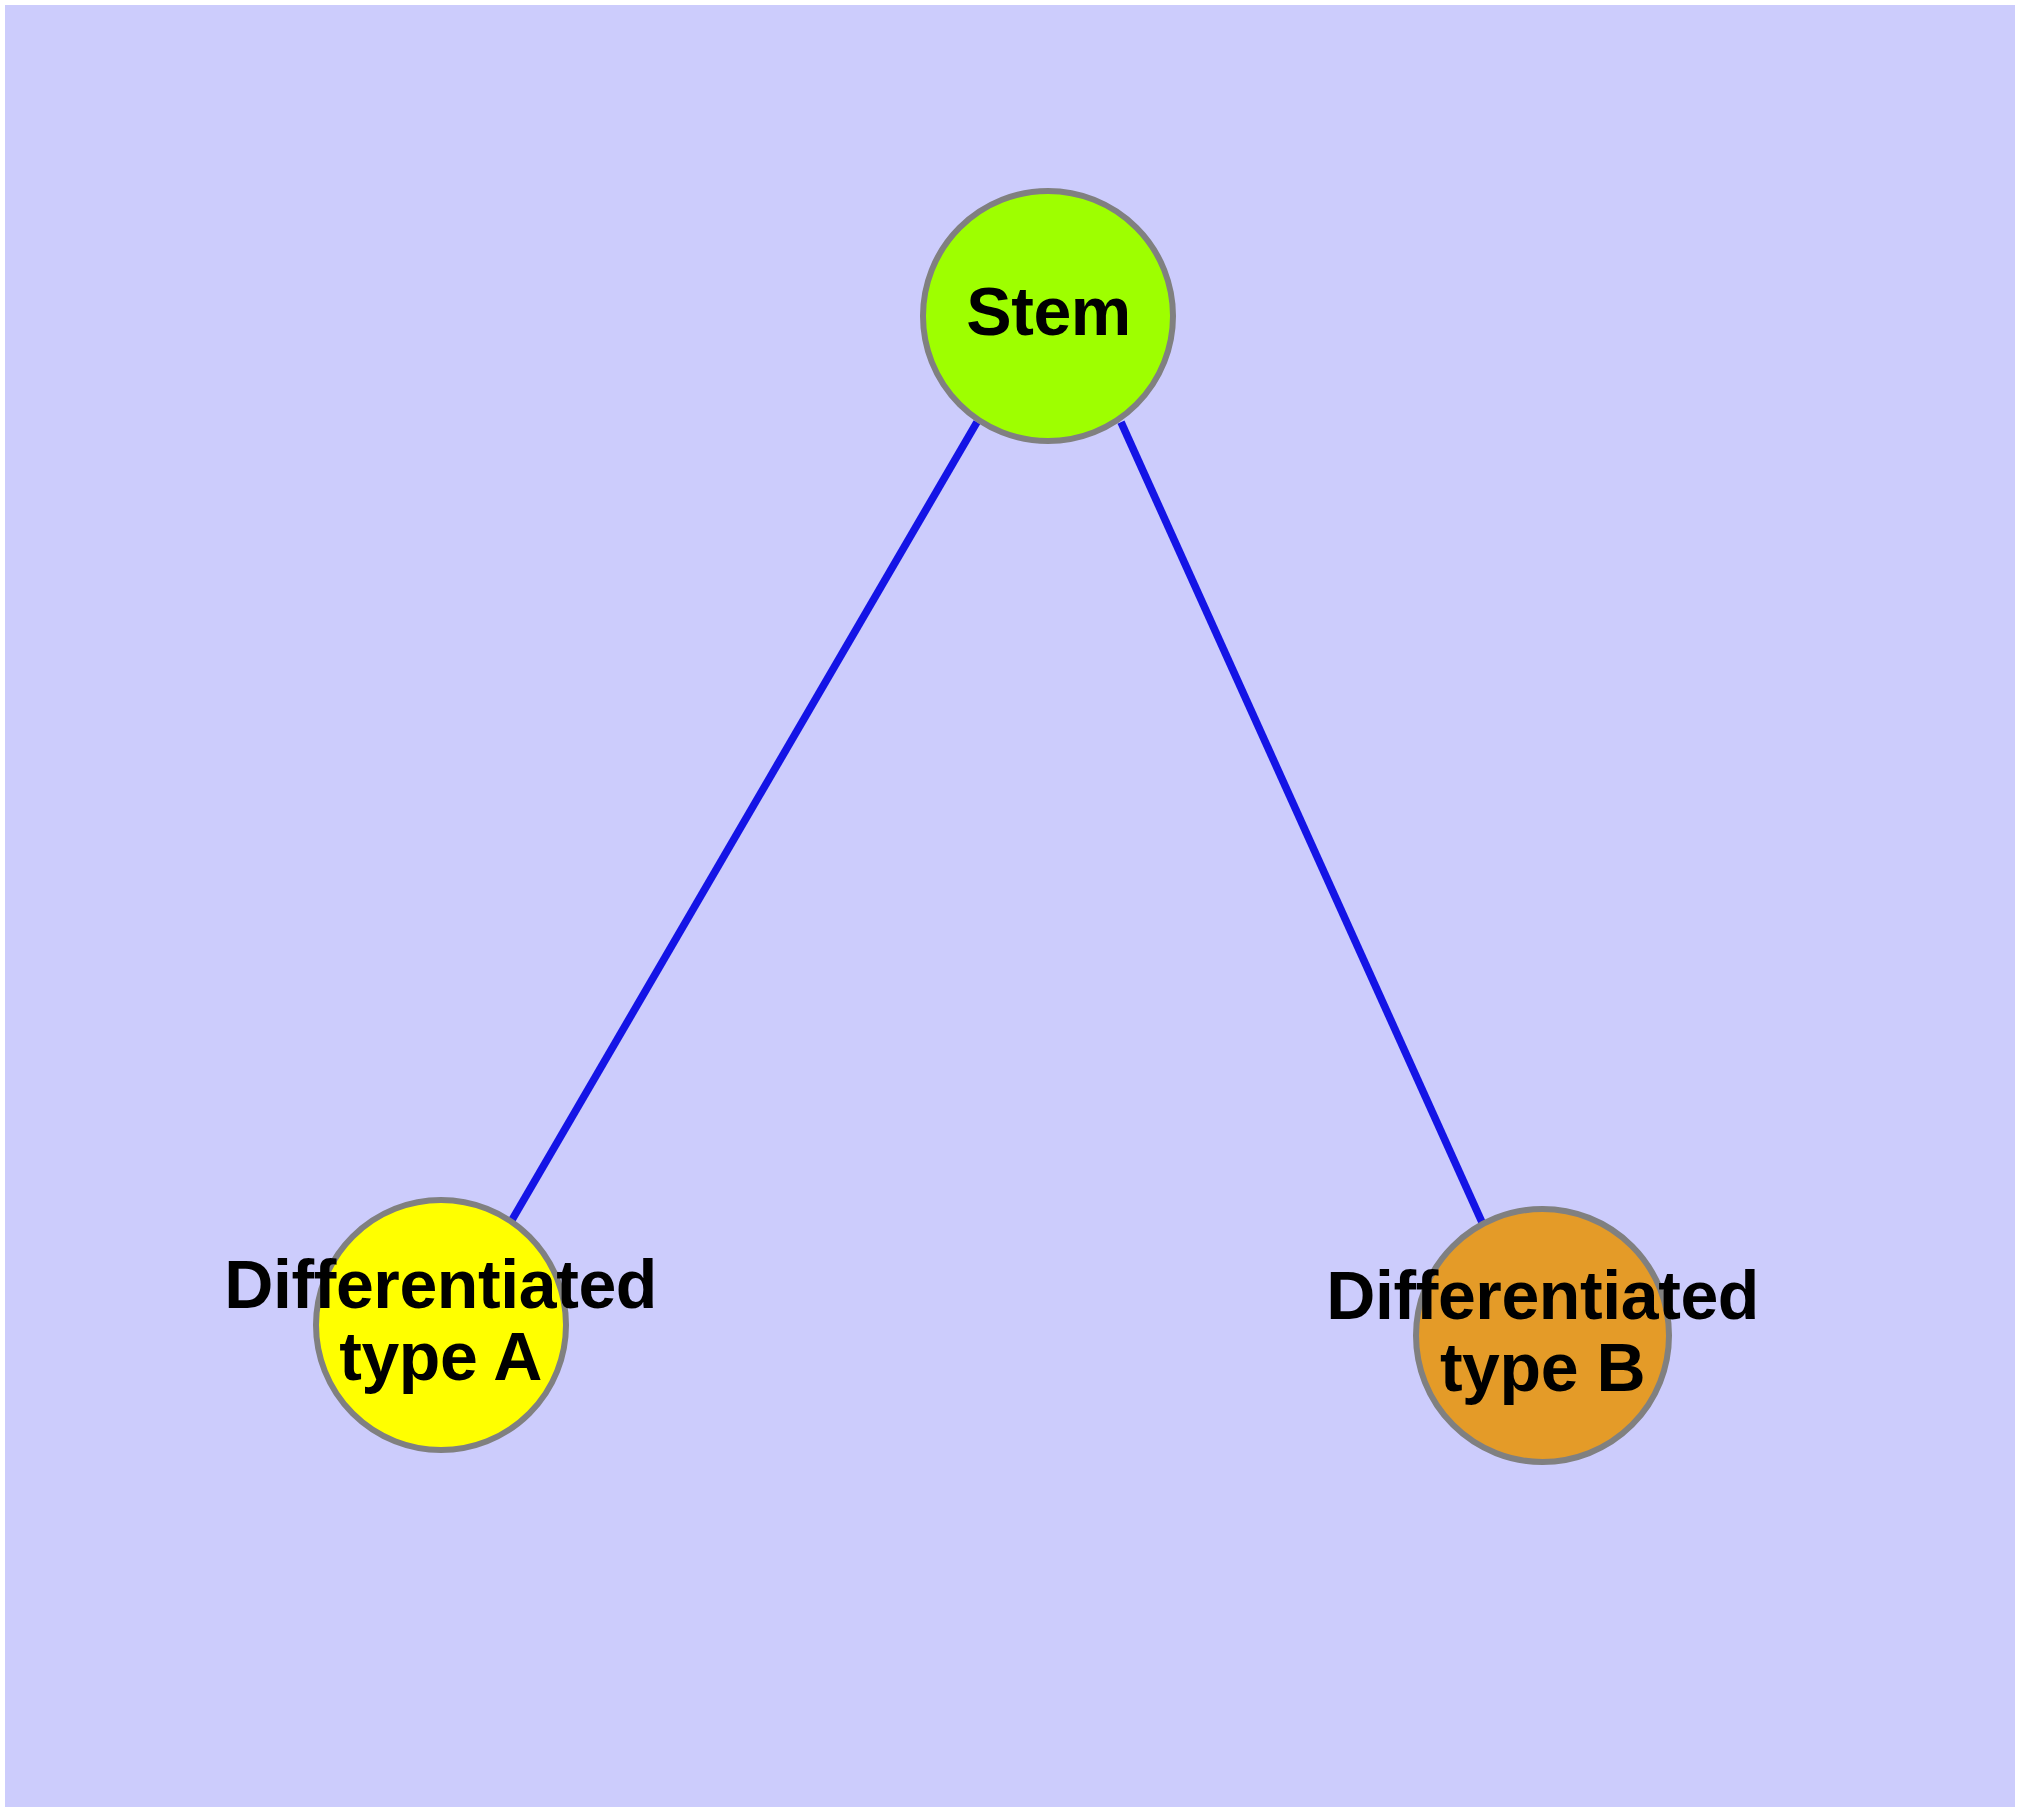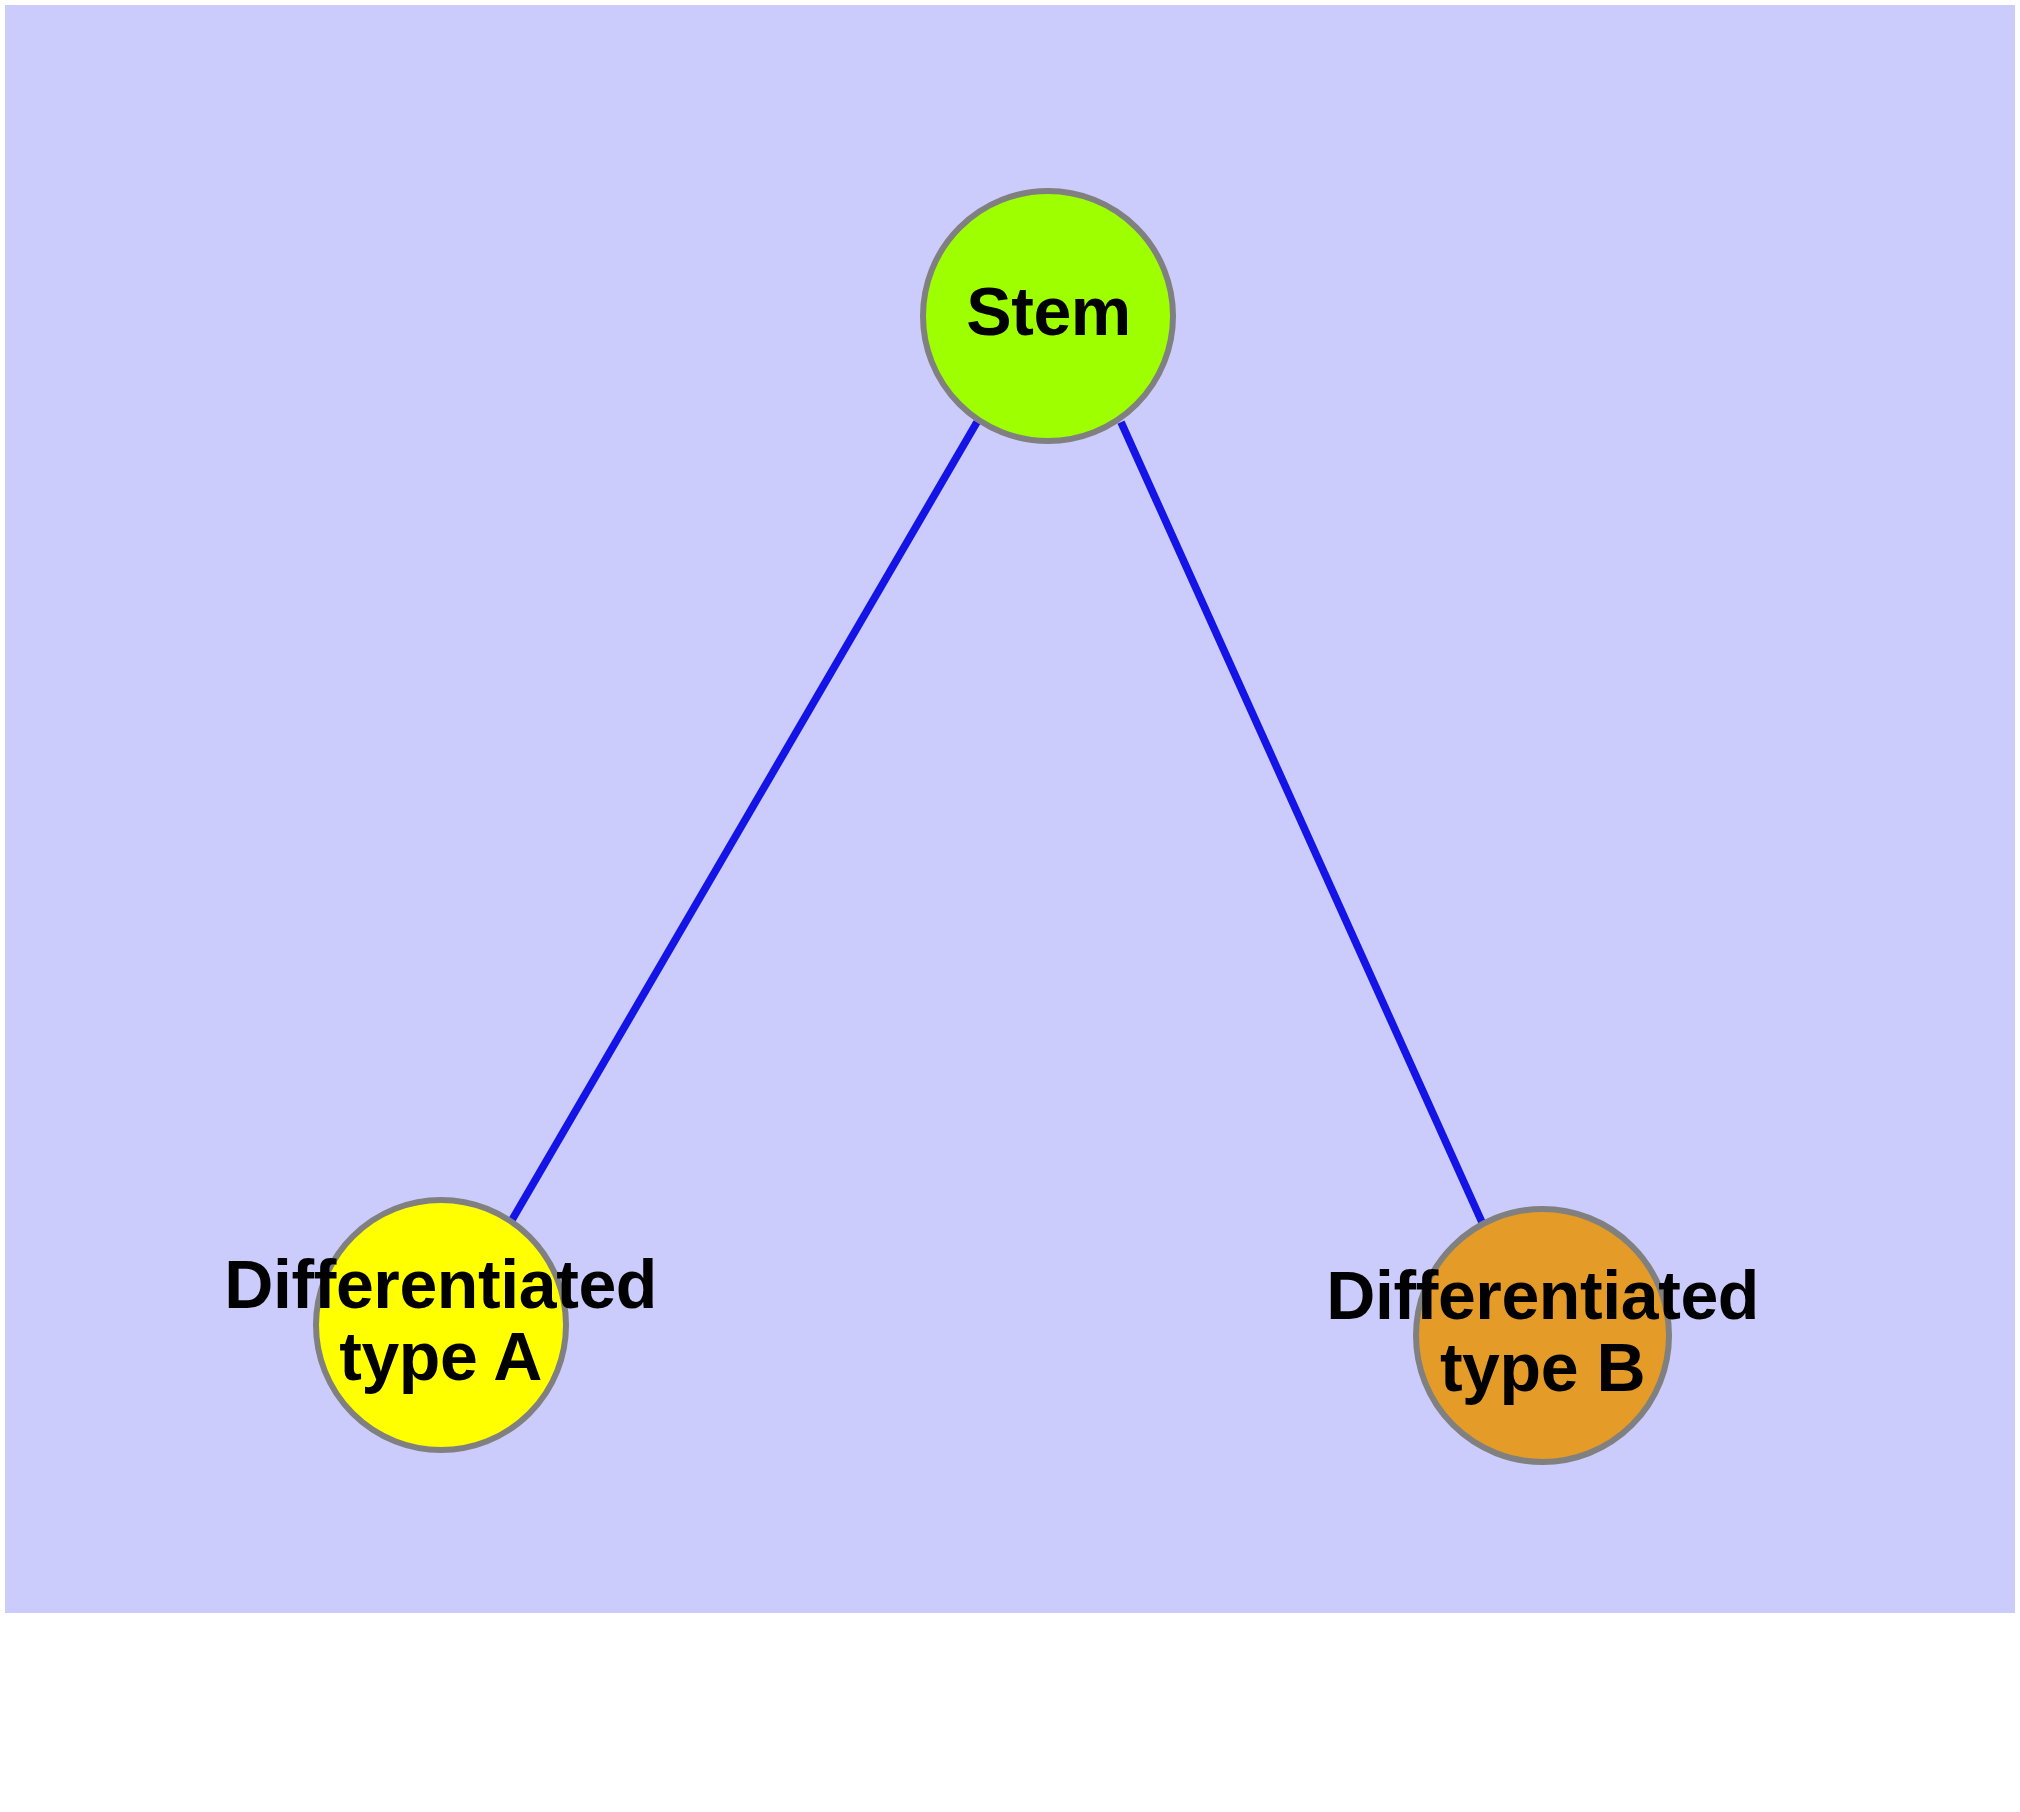--- a/index.html
+++ b/index.html
@@ -17,21 +17,21 @@
     position: relative;
     width: 2021px;
     height: 1812px;
     background: #ffffff;
   }
   #graph-plot {
     position: absolute;
     left: 5.1px;
     top: 5.1px;
     width: 2010px;
-    height: 1608px;
+    height: 1802px;
     background: #ccccfc;
     overflow: hidden;
   }
   #edge-layer {
     position: absolute;
     left: 0;
     top: 0;
     width: 2010px;
     height: 1802px;
   }

